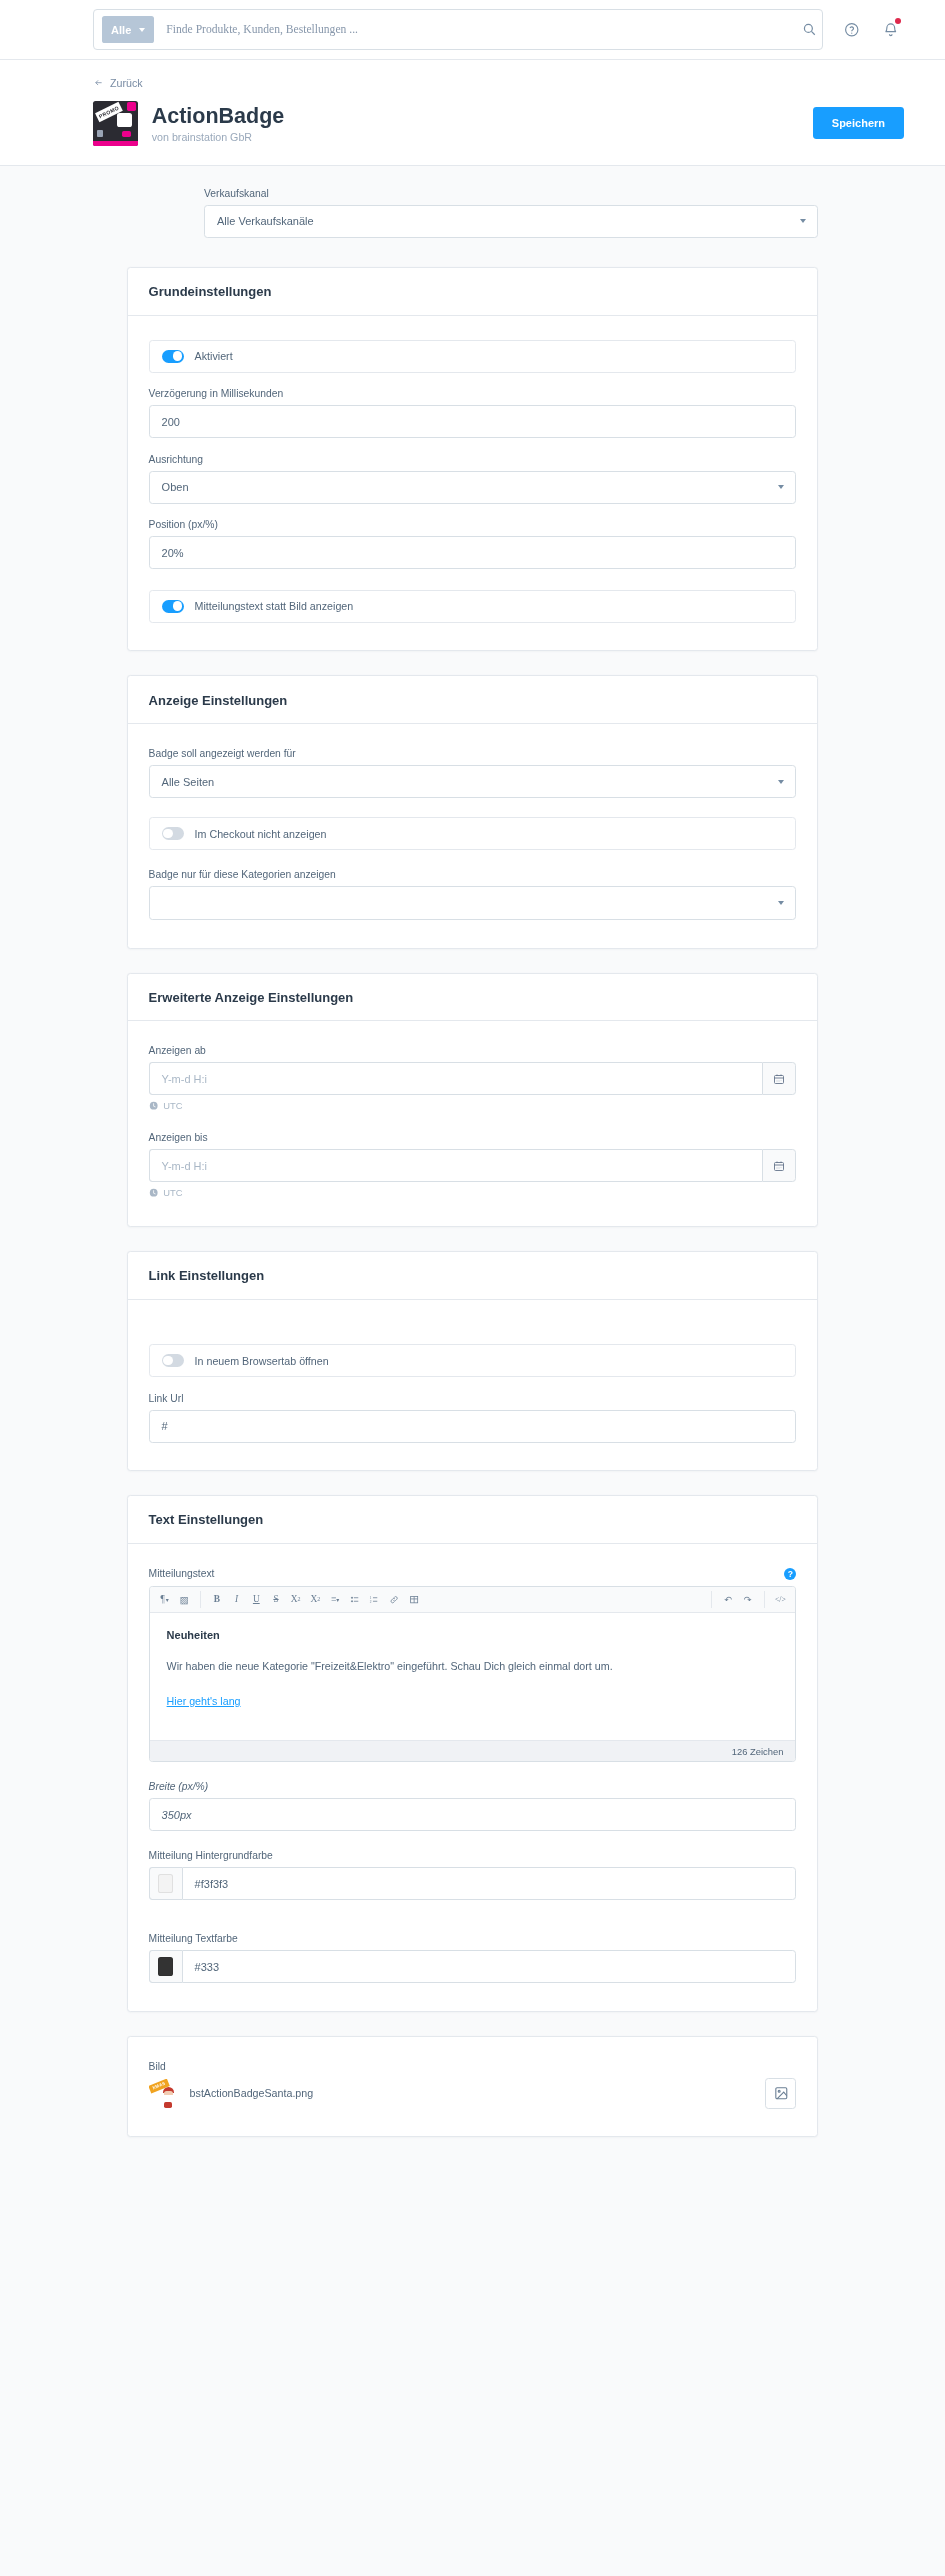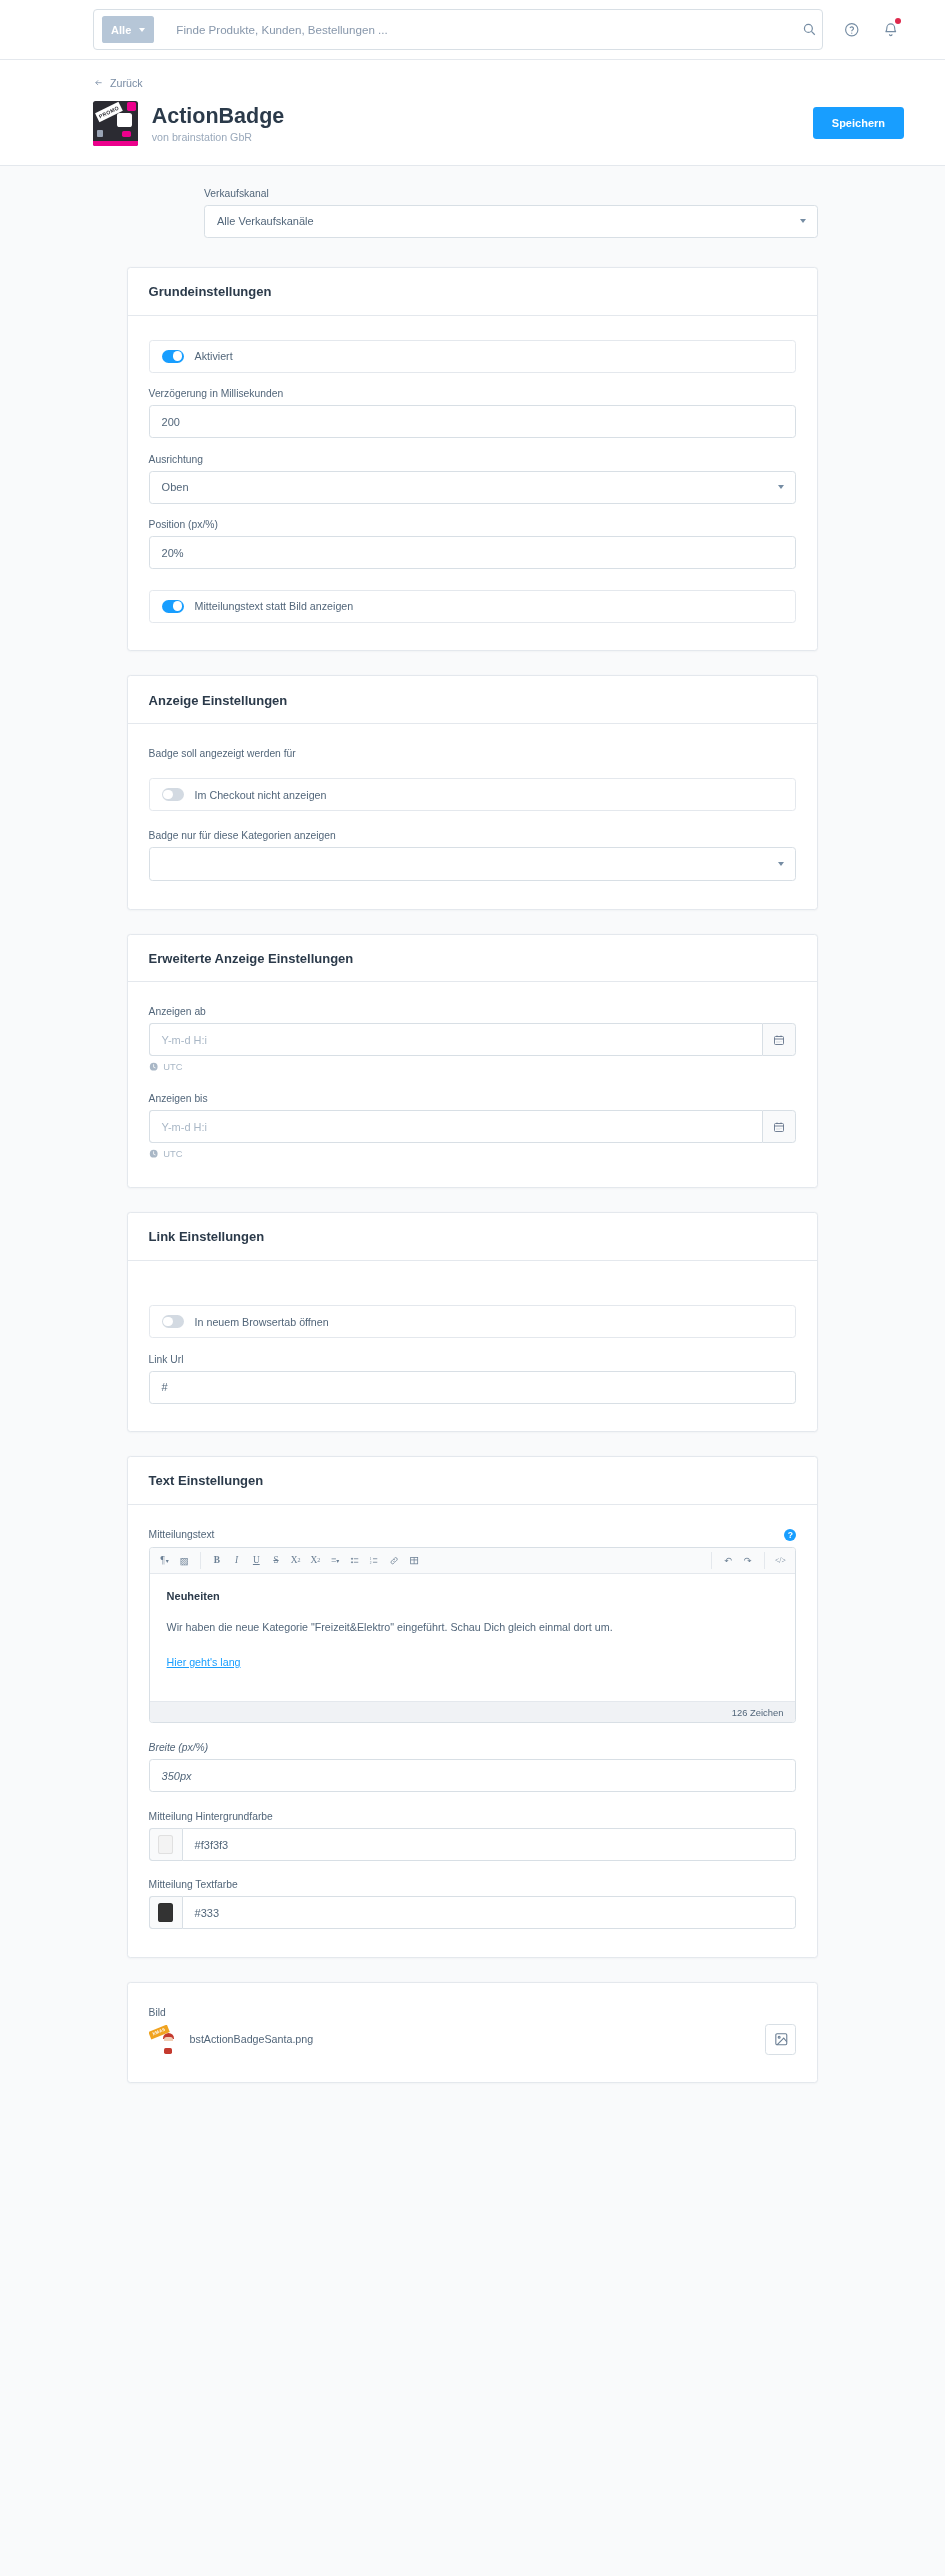--- a/index.html
+++ b/index.html
@@ -52,23 +52,23 @@
     border-right: 3.4px solid transparent;
     border-top: 4.3px solid #ffffff;
     display: inline-block;
   }
   .search-input {
     flex: 1;
     border: none;
     outline: none;
     font-size: 11.6px;
     color: #758ca3;
-    padding: 0 22px;
+    padding: 0 12px;
     background: transparent;
-    font-family: Liberation Sans, sans-serif;
+    font-family: Liberation Serif, serif;
   }
   .search-input::placeholder { color: #8797ab; }
   .icon-btn {
     width: 26px; height: 26px;
     display: flex; align-items: center; justify-content: center;
     cursor: pointer;
     color: #758ca3;
     flex: none;
   }
   .topbar-icons { display: flex; align-items: center; gap: 13.7px; margin-left: 15.5px; }
@@ -562,20 +562,24 @@
       </div>
     </div>
 
     <div class="card">
       <div class="card-head">
         <div class="card-title">Anzeige Einstellungen</div>
       </div>
       <div class="card-body">
         <div class="row">
           <span class="label">Badge soll angezeigt werden für</span>
+          <div class="control select">
+            <span>Alle Seiten</span>
+            <span class="chev"></span>
+          </div>
         </div>
         <div class="row" style="margin-top:19px;">
           <div class="switch-box">
             <span class="switch">
                 <span class="knob"></span>
               </span>
             <span class="switch-label">Im Checkout nicht anzeigen</span>
           </div>
         </div>
         <div class="row" style="margin-top:19px;">
@@ -751,21 +755,21 @@
           <div class="color-field">
             <div class="color-swatch-wrap">
               <span class="color-swatch" id="bg-swatch" style="background: rgb(243, 243, 243);"></span>
             </div>
             <div class="control">
               <span>#f3f3f3</span>
             </div>
           </div>
         </div>
 
-        <div class="row" style="margin-top:18px;">
+        <div class="row" style="margin-top:33px;">
           <span class="label">Mitteilung Textfarbe</span>
           <div class="color-field">
             <div class="color-swatch-wrap">
               <span class="color-swatch" id="fg-swatch" style="background: rgb(51, 51, 51);"></span>
             </div>
             <div class="control">
               <span>#333</span>
             </div>
           </div>
         </div>

